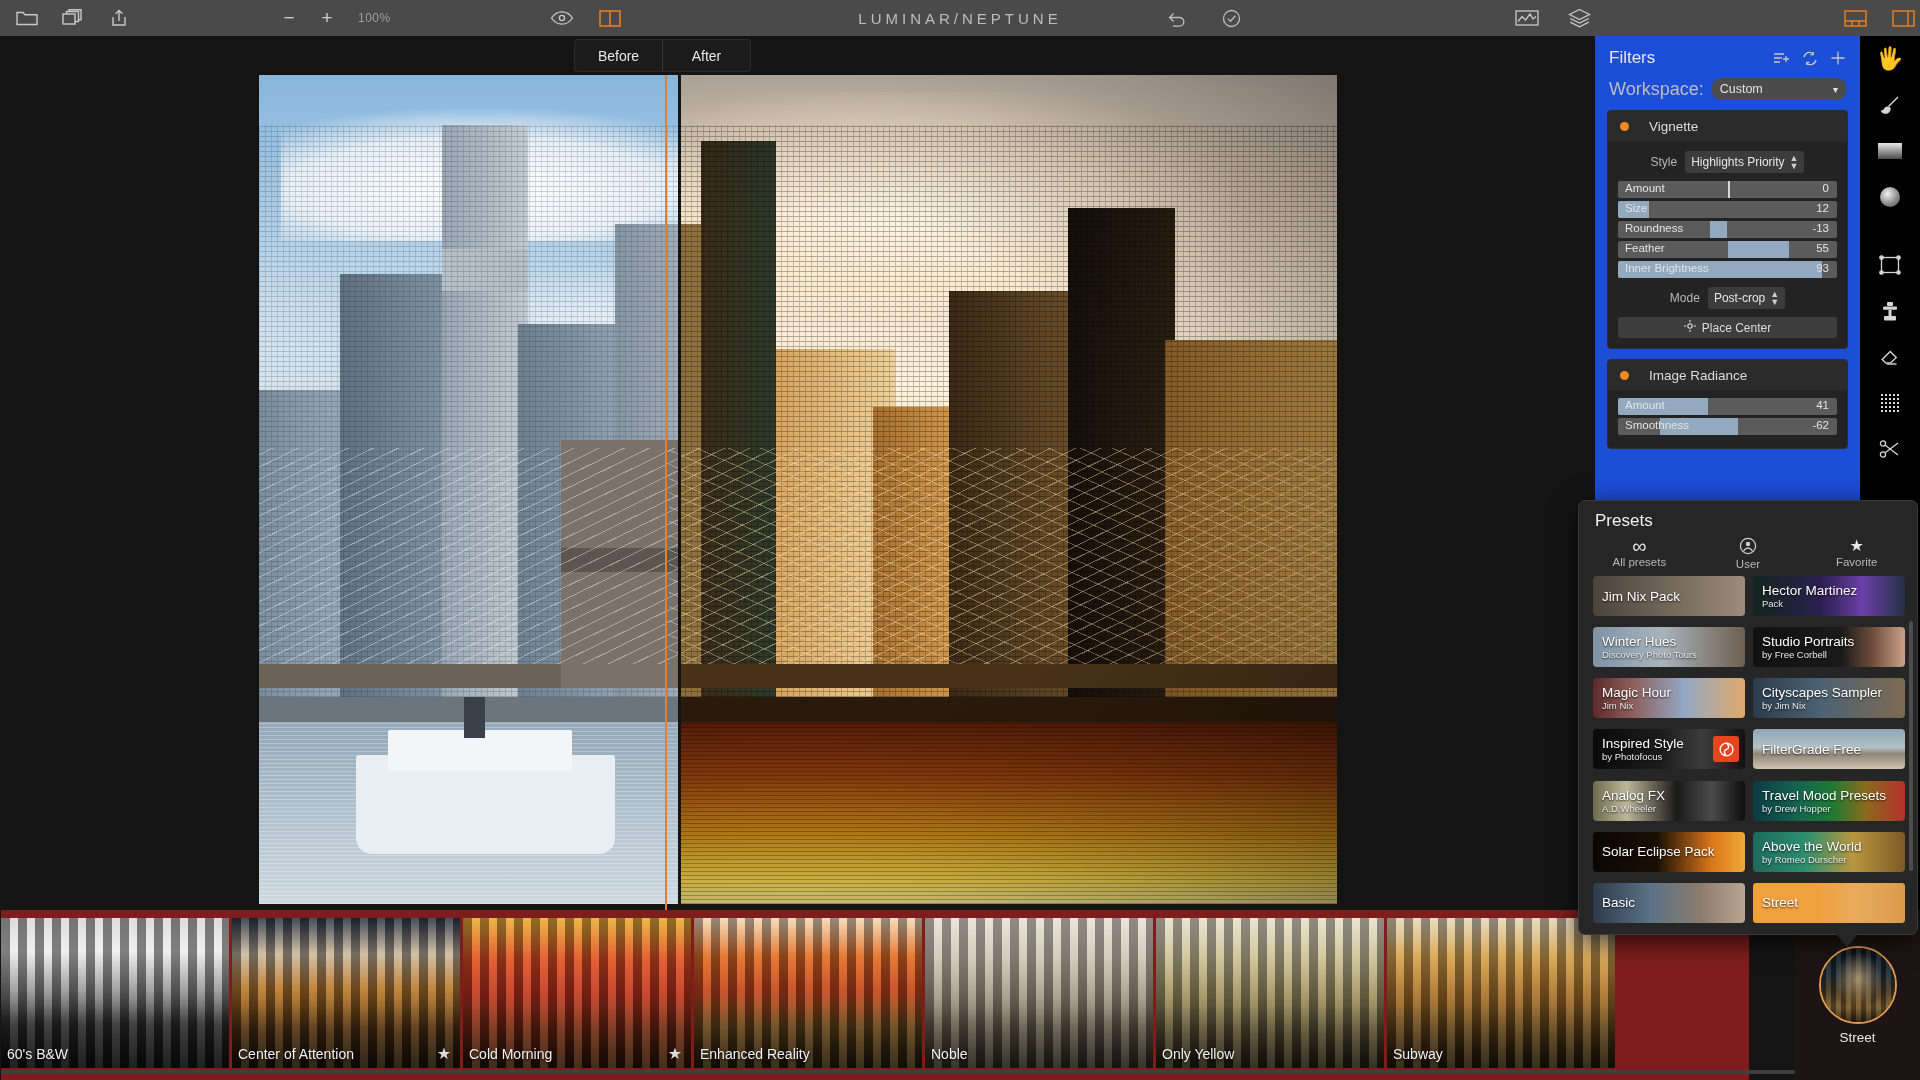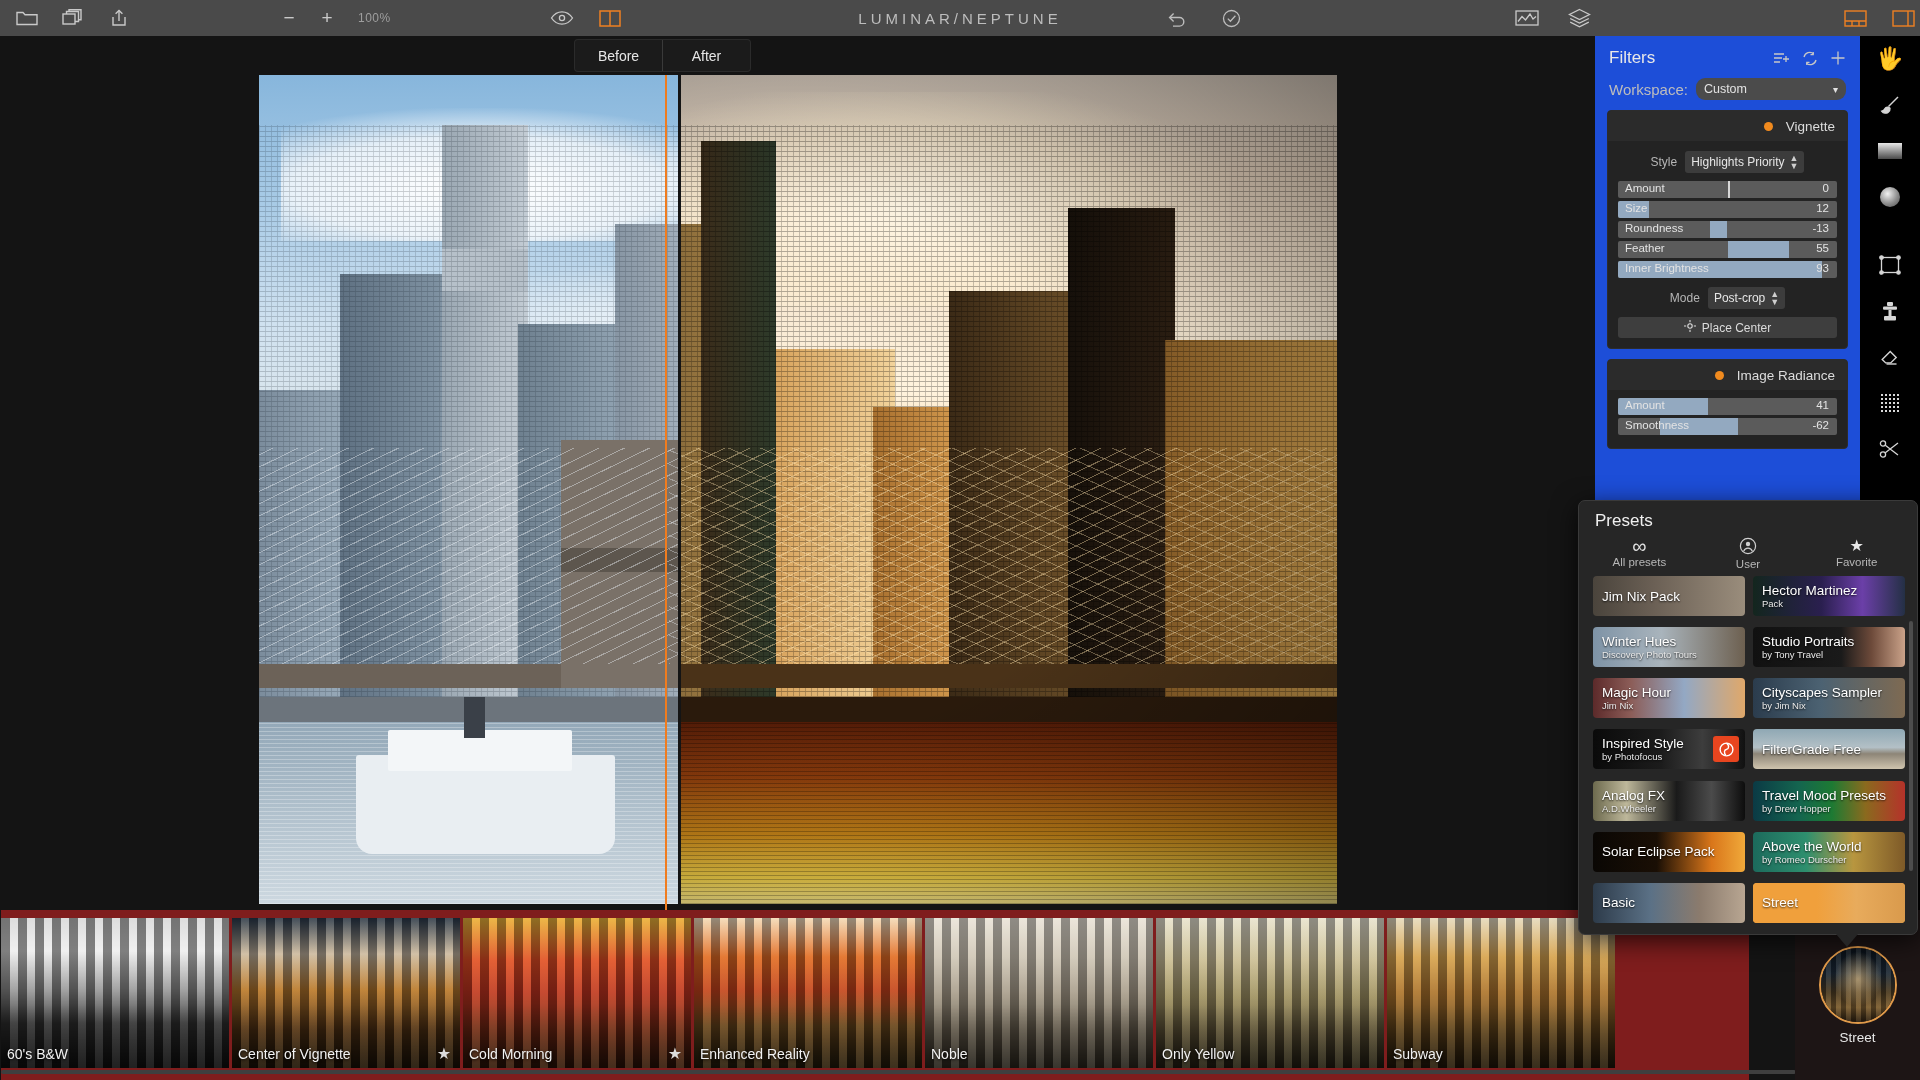--- a/index.html
+++ b/index.html
@@ -50,28 +50,28 @@
   .divider-tail{ position:absolute; left:665px; top:868px; width:2px; height:42px;
             background:#f07c1e; }
 
   
   .rpanel{ position:absolute; left:1595px; top:36px; width:265px; height:874px;
            background:#1d4ed8; }
   .rp-head{ display:flex; align-items:center; padding:12px 14px 6px 14px; }
   .rp-title{ color:#e8e8e8; font-size:17px; flex:1; }
   .rp-head .ic{ color:#c7c7c7; margin-left:12px; display:flex; }
   .ws-row{ display:flex; align-items:center; padding:4px 14px 10px 14px; gap:8px; }
-  .ws-lab{ color:#bdbdbd; font-size:15px; }
+  .ws-lab{ color:#bdbdbd; font-size:18px; }
   .ws-sel{ flex:1; height:22px; background:#4b4b4b; border-radius:9px; color:#e2e2e2;
            font-size:12.5px; display:flex; align-items:center; padding:0 8px;
            justify-content:space-between; }
   .filtercard{ margin:0 12px 10px 12px; background:#232323; border-radius:4px;
                border:1px solid #2c2c2c; overflow:hidden;}
-  .fc-head{ height:30px; display:flex; align-items:center; gap:13px; padding:0 12px;
-            background:#2b2b2b;justify-content:flex-end; }
+  .fc-head{ height:30px; display:flex; align-items:center; gap:20px; padding:0 12px;
+            background:#2b2b2b; }
   .dot{ width:9px; height:9px; border-radius:50%; background:#f08a1e; }
   .fc-name{ color:#dcdcdc; font-size:13.5px; }
   .fc-body{ padding:8px 10px 10px 10px; }
   .styrow{ display:flex; align-items:center; justify-content:center; gap:8px; margin:2px 0 8px 0;}
   .styrow .lab{ color:#b6b6b6; font-size:12px; }
   .minisel{ background:#3c3c3c; border-radius:3px; color:#e6e6e6; font-size:12px;
             padding:3px 6px; display:flex; align-items:center; gap:5px; }
   .stepper{ font-size:9px; line-height:8px; color:#cfcfcf; display:flex; flex-direction:column;}
   .sld{ position:relative; height:17px; margin-bottom:3px; background:#5b5b5b;
         border-radius:2px; overflow:hidden; }
@@ -519,21 +519,21 @@
       </div>
 
       <div class="pcard">
         <div class="bgimg" style="background:linear-gradient(90deg,#7e93a6 0%,#a9b4bc 45%,#6d6050 100%);"></div>
         <div class="t1">Winter Hues</div>
         <div class="t2">Discovery Photo Tours</div>
       </div>
       <div class="pcard">
         <div class="bgimg" style="background:linear-gradient(90deg,#111 0%,#1a1a1a 58%,#6d4a3a 78%,#caa289 100%);"></div>
         <div class="t1">Studio Portraits</div>
-        <div class="t2">by Tony Travel</div>
+        <div class="t2">by Free Corbell</div>
       </div>
 
       <div class="pcard">
         <div class="bgimg" style="background:linear-gradient(90deg,#5c2a2a 0%,#8c5d58 25%,#93a8c4 60%,#e0a86a 100%);"></div>
         <div class="t1">Magic Hour</div>
         <div class="t2">Jim Nix</div>
       </div>
       <div class="pcard">
         <div class="bgimg" style="background:linear-gradient(90deg,#2b3c4d 0%,#4c6272 45%,#7e6a52 100%);"></div>
         <div class="t1">Cityscapes Sampler</div>
@@ -598,21 +598,21 @@
         <div class="ph" style="background:linear-gradient(#d9d9d9 0%,#efefef 22%,#9a9a9a 48%,#3c3c3c 70%,#1c1c1c 100%);"></div>
         <div class="ph" style="background:repeating-linear-gradient(90deg,rgba(0,0,0,.55) 0 9px,rgba(255,255,255,.1) 9px 17px),
                     linear-gradient(transparent 58%,rgba(0,0,0,.65) 100%);opacity:.85;"></div>
         <div class="lab">60's B&amp;W</div>
       </div>
 
       <div class="fcell">
         <div class="ph" style="background:linear-gradient(#2a3b50 0%,#cbbca7 24%,#b8792e 48%,#5e3a18 74%,#2a1c0c 100%);"></div>
         <div class="ph" style="background:repeating-linear-gradient(90deg,rgba(0,0,0,.5) 0 9px,rgba(255,220,160,.14) 9px 17px),
                     linear-gradient(transparent 58%,rgba(0,0,0,.6) 100%);opacity:.85;"></div>
-        <div class="lab">Center of Vignette</div>
+        <div class="lab">Center of Attention</div>
         <div class="star">★</div>
       </div>
 
       <div class="fcell">
         <div class="ph" style="background:linear-gradient(#e8b43a 0%,#de4b24 28%,#b9311f 50%,#7a2a16 74%,#3a1a0c 100%);"></div>
         <div class="ph" style="background:repeating-linear-gradient(90deg,rgba(0,0,0,.45) 0 9px,rgba(255,200,140,.2) 9px 17px),
                     linear-gradient(transparent 58%,rgba(0,0,0,.55) 100%);opacity:.85;"></div>
         <div class="lab">Cold Morning</div>
         <div class="star">★</div>
       </div>

